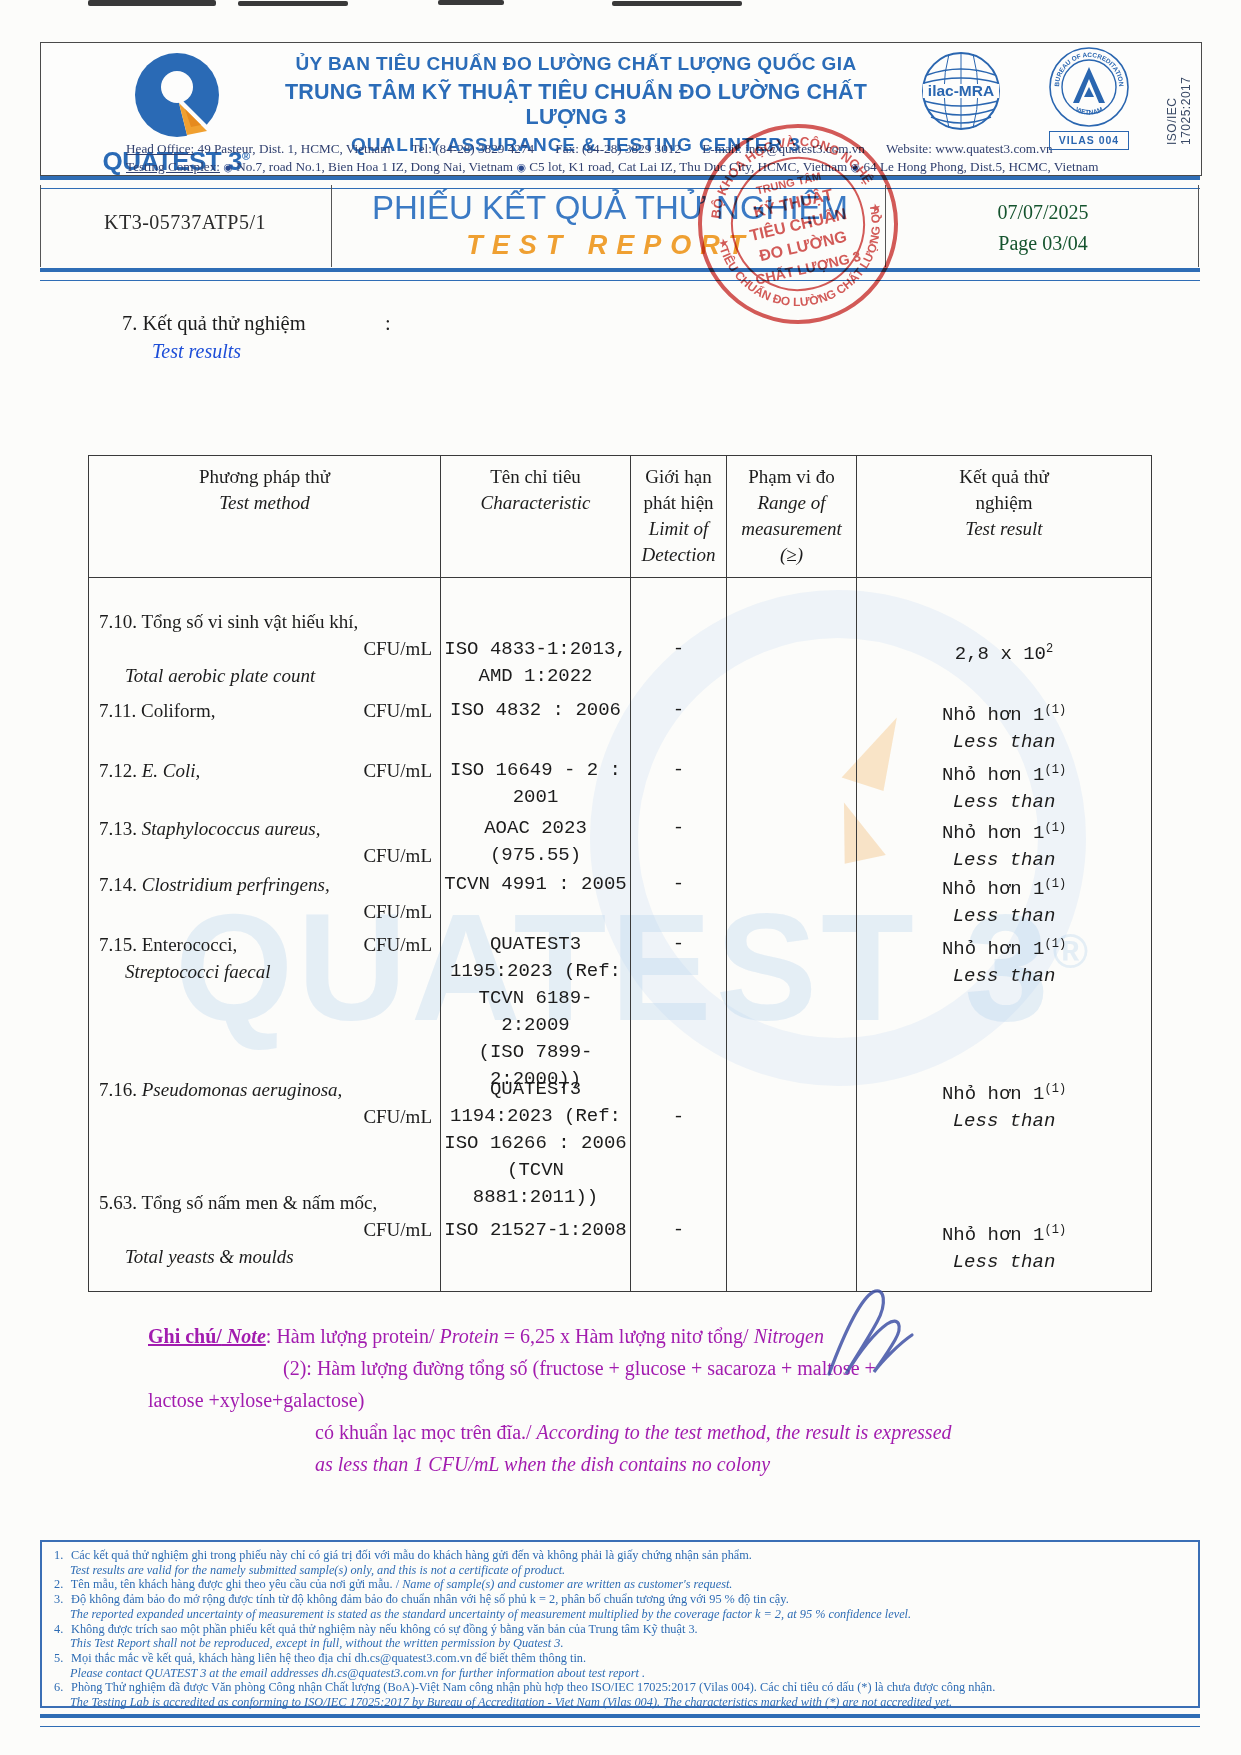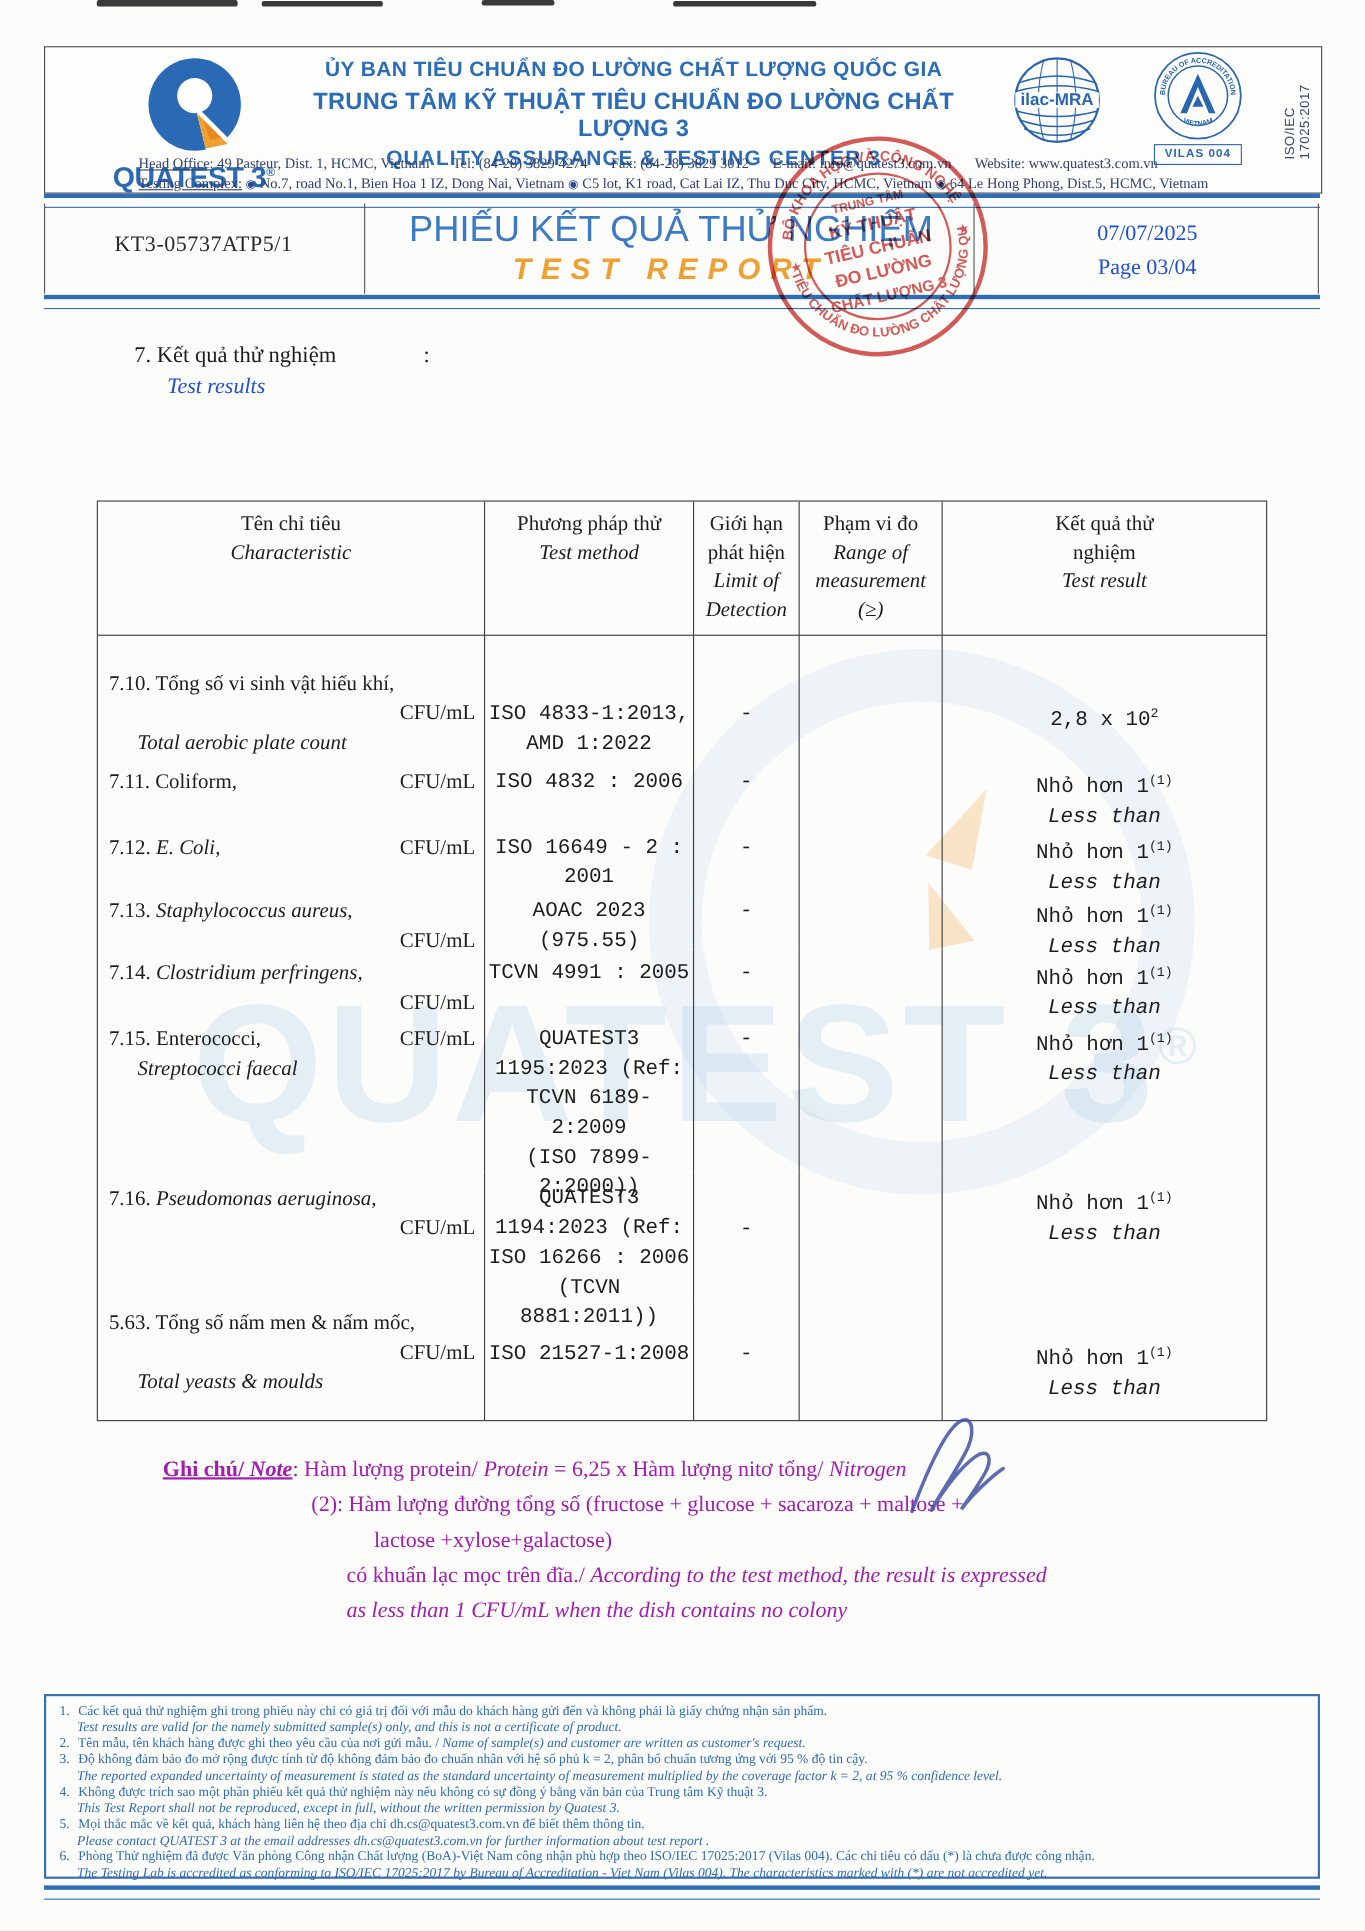--- a/index.html
+++ b/index.html
@@ -45,21 +45,21 @@
   .title-row{position:absolute;left:40px;top:185px;width:1160px;height:82px;}
   .title-row .vline{position:absolute;top:0;width:0;height:82px;border-left:1.3px solid #555;}
   .report-no{position:absolute;left:0;top:26px;width:290px;text-align:center;
              font-size:20px;color:#2a2a2a;letter-spacing:.5px;}
   .title-vi{position:absolute;left:292px;top:4px;width:556px;text-align:center;
             font-family:"Liberation Sans",sans-serif;font-weight:normal;font-size:33px;color:#3b7ac4;}
   .title-en{position:absolute;left:292px;top:45px;width:556px;text-align:center;
             font-family:"Liberation Sans",sans-serif;font-weight:bold;font-style:italic;
             font-size:27px;color:#efa032;letter-spacing:9px;}
   .date-cell{position:absolute;left:846px;top:12px;width:314px;text-align:center;
-             font-size:20px;color:#1d4ed8;line-height:31px;}
+             font-size:20px;color:#14532d;line-height:31px;}
 
   
   .stamp{position:absolute;left:692px;top:118px;width:212px;height:212px;
          transform:rotate(-13deg);opacity:.88;mix-blend-mode:multiply;z-index:6;}
 
   
   .sec-h{position:absolute;left:122px;top:312px;font-size:20.5px;color:#1d1d1d;}
   .sec-colon{position:absolute;left:385px;top:312px;font-size:20.5px;}
   .sec-sub{position:absolute;left:152px;top:340px;font-size:20px;font-style:italic;color:#1d4ed8;}
 
@@ -93,21 +93,21 @@
   .cc{text-align:center;font-family:Liberation Mono, monospace;}
   .sup{font-size:12px;}
   .pt4{padding-top:4px;}.pt6{padding-top:6px;}.pt8{padding-top:8px;}.pt10{padding-top:10px;}
   .pt30{padding-top:30px;}.pt36{padding-top:36px;}.pt38{padding-top:38px;}.pt58{padding-top:58px;}
 
   
   .notes{position:absolute;left:148px;top:1320px;width:920px;font-size:20px;color:#a21caf;
          line-height:32px;}
   .notes .lbl{font-weight:bold;text-decoration:underline;}
   .n-ind1{margin-left:135px;}
-  .n-ind2{margin-left:192px;}
+  .n-ind2{}
   .n-ind3{margin-left:167px;}
   .sig{position:absolute;left:815px;top:1282px;z-index:3;}
 
   
   .footer-box{position:absolute;left:40px;top:1540px;width:1160px;height:168px;
               border:2px solid #3b6fb5;box-sizing:border-box;padding:6px 10px 0 12px;
               font-size:12.3px;line-height:14.7px;color:#2e6cb4;}
   .f-vi{white-space:nowrap;overflow:hidden;}
   .f-num{display:inline-block;min-width:14px;}
   .f-en{font-style:italic;padding-left:16px;white-space:nowrap;overflow:hidden;}
@@ -235,26 +235,26 @@
   <div class="sec-sub">Test results</div>
 
   <div class="wm-ring"></div>
   <div class="wm-swoosh1"></div>
   <div class="wm-swoosh2"></div>
   <div class="wm-text"><span>QUATEST 3</span><sup>®</sup></div>
 
   <div class="ttable">
 
     <div class="tc th">
+      <div>Phương pháp thử</div>
+        <div class="it">Test method</div>
+    </div>
+    <div class="tc th">
       <div>Tên chỉ tiêu</div>
         <div class="it">Characteristic</div>
-    </div>
-    <div class="tc th">
-      <div>Phương pháp thử</div>
-        <div class="it">Test method</div>
     </div>
     <div class="tc th">
       <div>Giới hạn</div>
         <div>phát hiện</div>
       <div class="it">Limit of</div>
         <div class="it">Detection</div>
     </div>
     <div class="tc th">
       <div>Phạm vi đo</div>
         <div class="it">Range of</div>

